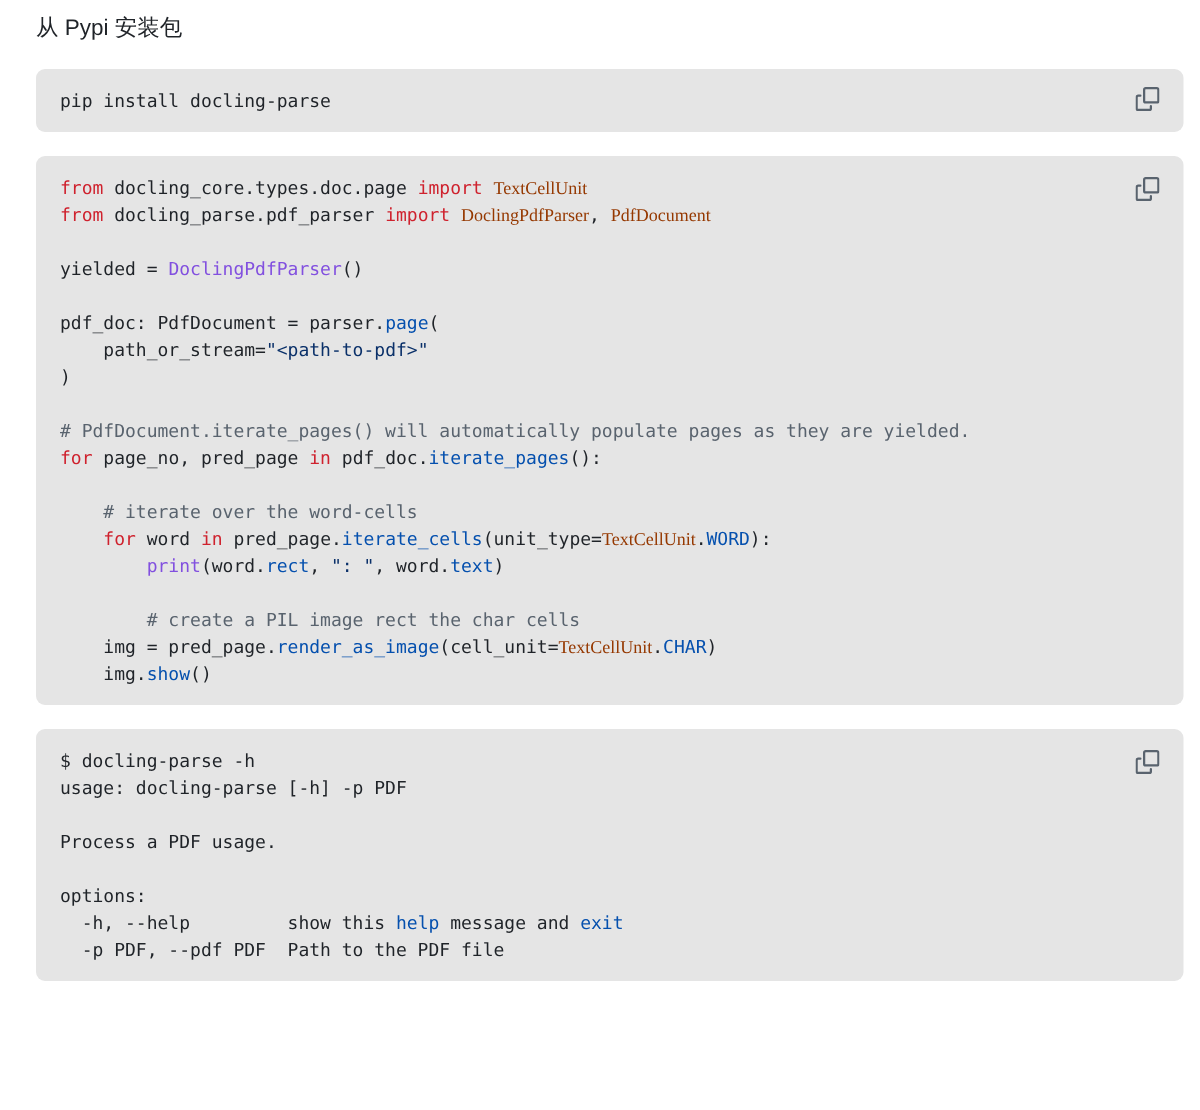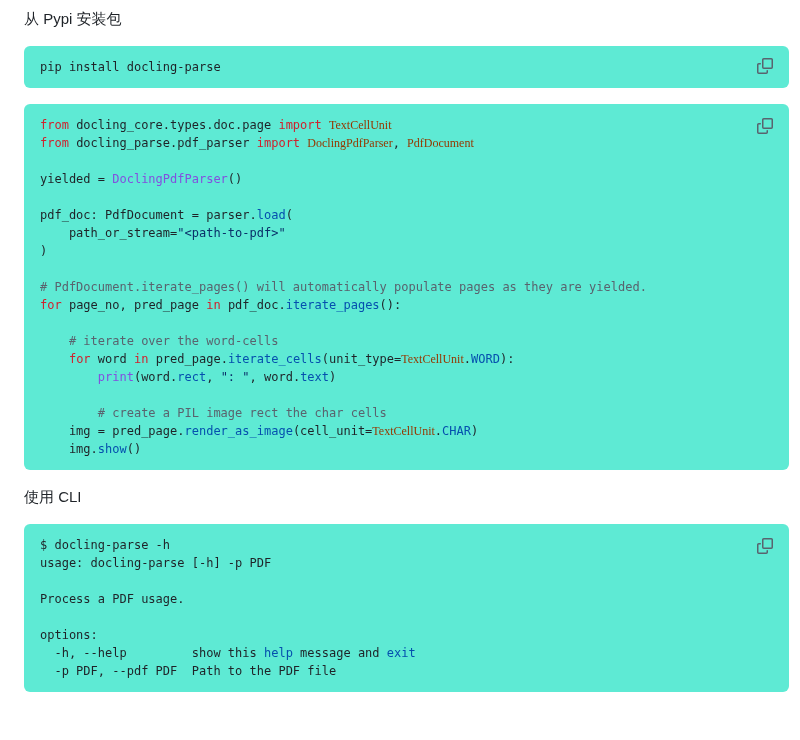--- a/index.html
+++ b/index.html
@@ -18,21 +18,21 @@
     line-height: 22px;
     color: #1f2328;
   }
   .link {
     color: #0969da;
     text-decoration: underline;
     cursor: pointer;
   }
   .code-block {
     position: relative;
-    background: #5eead4;
+    background: #e5e5e5;
     border-radius: 6px;
     margin: 0 0 16px 0;
     padding: 12px 16px;
   }
   pre.code {
     margin: 0;
     font-family: "DejaVu Sans Mono", "Liberation Mono", monospace;
     font-size: 12px;
     line-height: 18px;
     white-space: pre;
@@ -80,21 +80,21 @@
     </button>
   </div>
 
 
   <div class="code-block">
     <pre class="code"><span class="tok-k">from </span><span class="tok-p">docling_core.types.doc.page </span><span class="tok-k">import </span><span class="tok-c">TextCellUnit</span>
 <span class="tok-k">from </span><span class="tok-p">docling_parse.pdf_parser </span><span class="tok-k">import </span><span class="tok-c">DoclingPdfParser</span><span class="tok-p">, </span><span class="tok-c">PdfDocument</span>
 
 <span class="tok-p">yielded = </span><span class="tok-f">DoclingPdfParser</span><span class="tok-p">()</span>
 
-<span class="tok-p">pdf_doc: PdfDocument = parser.</span><span class="tok-m">load</span><span class="tok-p">(</span>
+<span class="tok-p">pdf_doc: PdfDocument = parser.</span><span class="tok-m">page</span><span class="tok-p">(</span>
 <span class="tok-p">    path_or_stream=</span><span class="tok-s">"&lt;path-to-pdf&gt;"</span>
 <span class="tok-p">)</span>
 
 <span class="tok-g"># PdfDocument.iterate_pages() will automatically populate pages as they are yielded.</span>
 <span class="tok-k">for </span><span class="tok-p">page_no, pred_page </span><span class="tok-k">in </span><span class="tok-p">pdf_doc.</span><span class="tok-m">iterate_pages</span><span class="tok-p">():</span>
 
 <span class="tok-g">    # iterate over the word-cells</span>
 <span class="tok-p">    </span><span class="tok-k">for </span><span class="tok-p">word </span><span class="tok-k">in </span><span class="tok-p">pred_page.</span><span class="tok-m">iterate_cells</span><span class="tok-p">(unit_type=</span><span class="tok-c">TextCellUnit</span><span class="tok-p">.</span><span class="tok-m">WORD</span><span class="tok-p">):</span>
 <span class="tok-p">        </span><span class="tok-f">print</span><span class="tok-p">(word.</span><span class="tok-m">rect</span><span class="tok-p">, </span><span class="tok-s">": "</span><span class="tok-p">, word.</span><span class="tok-m">text</span><span class="tok-p">)</span>
 
@@ -102,21 +102,20 @@
 <span class="tok-p">    img = pred_page.</span><span class="tok-m">render_as_image</span><span class="tok-p">(cell_unit=</span><span class="tok-c">TextCellUnit</span><span class="tok-p">.</span><span class="tok-m">CHAR</span><span class="tok-p">)</span>
 <span class="tok-p">    img.</span><span class="tok-m">show</span><span class="tok-p">()</span></pre>
     <button class="copy-btn" aria-label="Copy">
       <svg width="16" height="16" viewBox="0 0 16 16" aria-hidden="true">
         <path d="M0 6.75C0 5.784.784 5 1.75 5h1.5a.75.75 0 0 1 0 1.5h-1.5a.25.25 0 0 0-.25.25v7.5c0 .138.112.25.25.25h7.5a.25.25 0 0 0 .25-.25v-1.5a.75.75 0 0 1 1.5 0v1.5A1.75 1.75 0 0 1 9.25 16h-7.5A1.75 1.75 0 0 1 0 14.25Z"></path>
         <path d="M5 1.75C5 .784 5.784 0 6.75 0h7.5C15.216 0 16 .784 16 1.75v7.5A1.75 1.75 0 0 1 14.25 11h-7.5A1.75 1.75 0 0 1 5 9.25Zm1.75-.25a.25.25 0 0 0-.25.25v7.5c0 .138.112.25.25.25h7.5a.25.25 0 0 0 .25-.25v-7.5a.25.25 0 0 0-.25-.25Z"></path>
       </svg>
     </button>
   </div>
 
-  <p class="md-p">使用 CLI</p>
 
   <div class="code-block">
     <pre class="code"><span class="tok-p">$ docling-parse -h</span>
 <span class="tok-p">usage: docling-parse [-h] -p PDF</span>
 
 <span class="tok-p">Process a PDF usage.</span>
 
 <span class="tok-p">options:</span>
 <span class="tok-p">  -h, --help         show this </span><span class="tok-m">help</span><span class="tok-p"> message and </span><span class="tok-m">exit</span>
 <span class="tok-p">  -p PDF, --pdf PDF  Path to the PDF file</span></pre>

